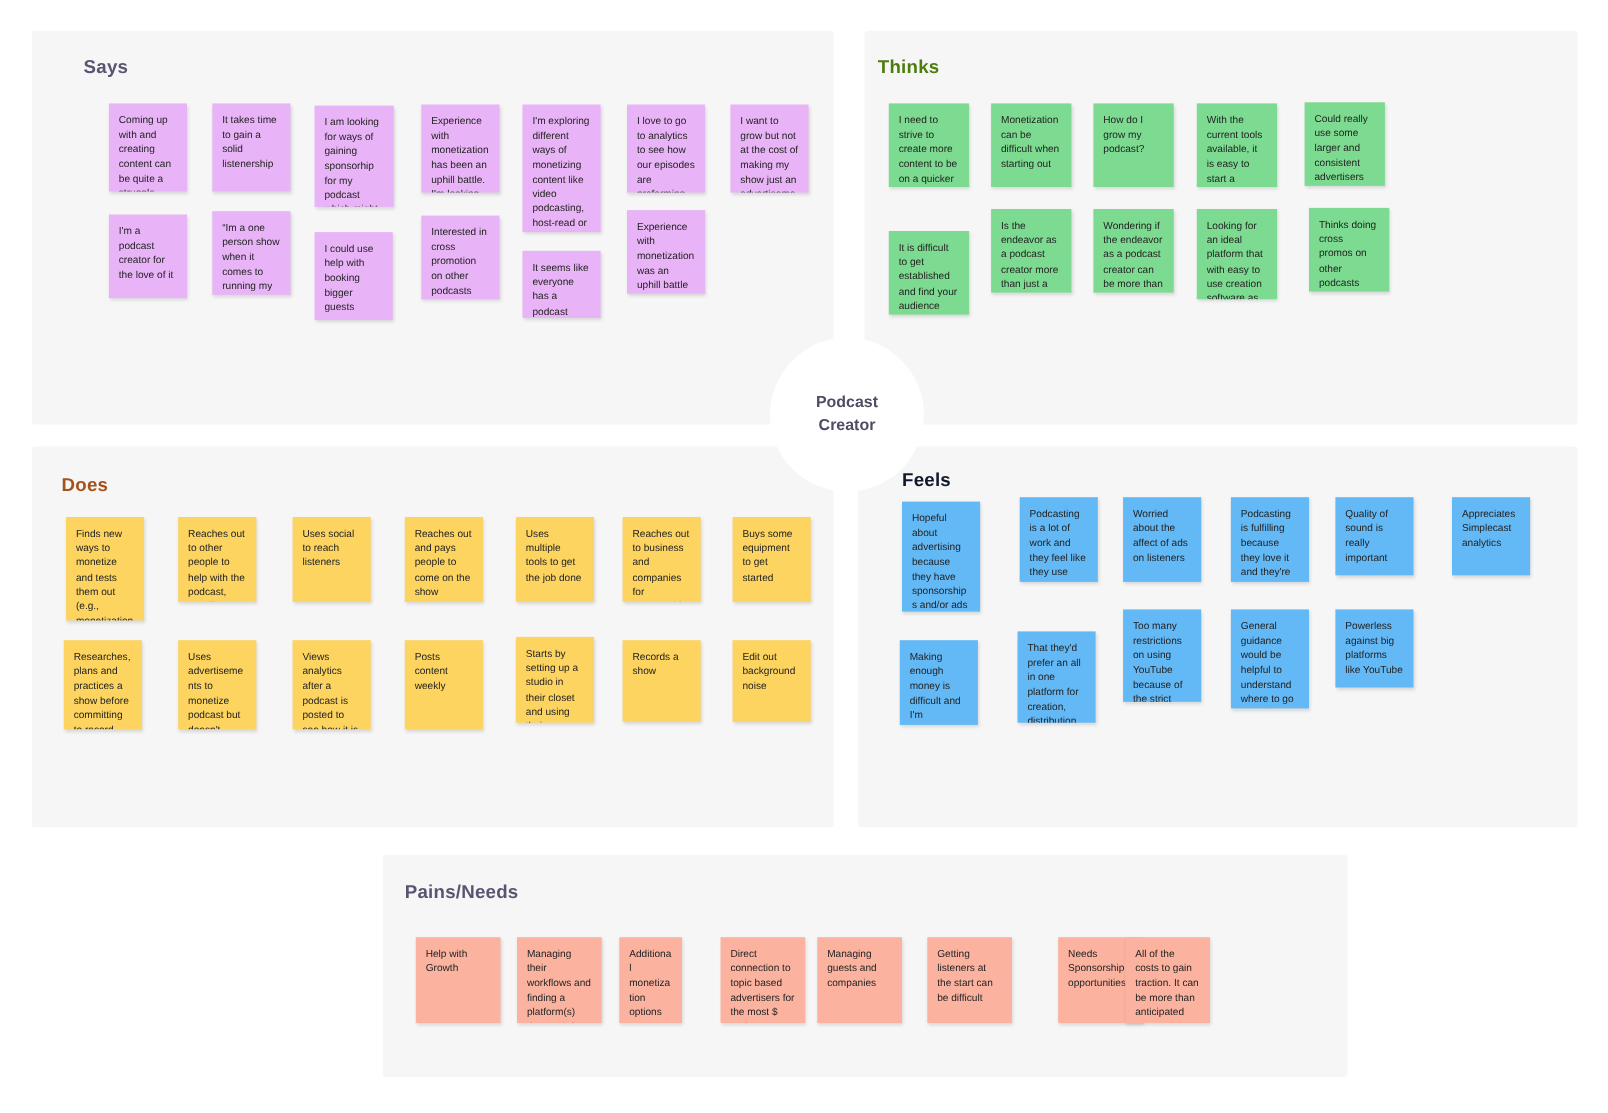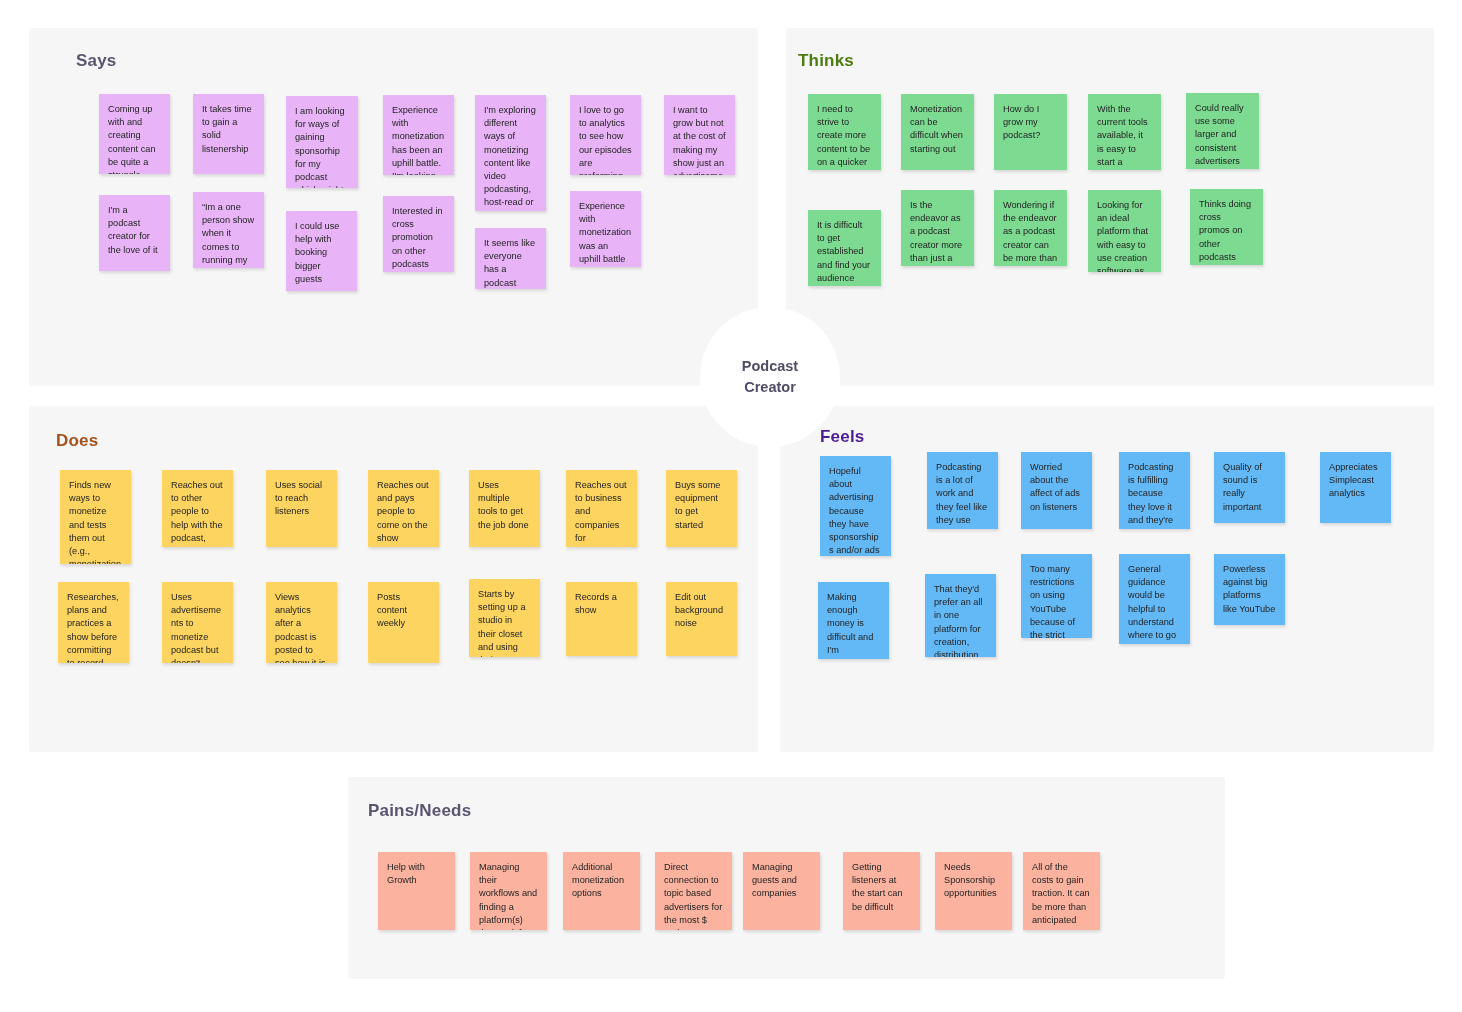--- a/index.html
+++ b/index.html
@@ -29,21 +29,21 @@
   .panel-title {
     position: absolute;
     font-size: 17px;
     font-weight: 700;
     letter-spacing: 0.2px;
     white-space: nowrap;
   }
   .t-says   { color: #5b5470; }
   .t-thinks { color: #4d7c0f; }
   .t-does   { color: #a4521a; }
-  .t-feels  { color: #4c1d95; }
+  .t-feels  { color: #0f172a; }
   .t-pains  { color: #5b5470; }
 
   .note {
     position: absolute;
     box-sizing: border-box;
     padding: 9px 9px 8px 9px;
     font-size: 9.2px;
     line-height: 13.2px;
     color: #232323;
     box-shadow: 1px 2px 3px rgba(0,0,0,0.13);
@@ -150,25 +150,25 @@
   <div class="note n-blue" style="left:925px; top:574px; width:71px; height:83px;">That they'd prefer an all in one platform for creation, distribution, monetization and analytics</div>
   <div class="note n-blue" style="left:1021px; top:554px; width:71px; height:84px;">Too many restrictions on using YouTube because of the strict requirements of content</div>
   <div class="note n-blue" style="left:1119px; top:554px; width:71px; height:90px;">General guidance would be helpful to understand where to go next, how to start or even how to reach goals</div>
   <div class="note n-blue" style="left:1214px; top:554px; width:71px; height:71px;">Powerless against big platforms like YouTube</div>
 
   <div class="panel" style="left:348px; top:777px; width:877px; height:202px;"></div>
   <div class="panel-title t-pains" style="left:368px; top:801px;">Pains/Needs</div>
 
   <div class="note n-salmon" style="left:378px; top:852px; width:77px; height:78px;">Help with Growth</div>
   <div class="note n-salmon" style="left:470px; top:852px; width:77px; height:78px;">Managing their workflows and finding a platform(s) that work for them</div>
-  <div class="note n-salmon" style="left:563px; top:852px; width:77px; height:78px;">Additional monetization options</div>
+  <div class="note n-salmon" style="left:563px; top:852px; width:57px; height:78px;">Additional monetization options</div>
   <div class="note n-salmon" style="left:655px; top:852px; width:77px; height:78px;">Direct connection to topic based advertisers for the most $ and context.</div>
   <div class="note n-salmon" style="left:743px; top:852px; width:77px; height:78px;">Managing guests and companies</div>
   <div class="note n-salmon" style="left:843px; top:852px; width:77px; height:78px;">Getting listeners at the start can be difficult</div>
-  <div class="note n-salmon" style="left:935px; top:852px; width:77px; height:78px;">Needs Sponsorship opportunities</div>
+  <div class="note n-salmon" style="left:962px; top:852px; width:77px; height:78px;">Needs Sponsorship opportunities</div>
   <div class="note n-salmon" style="left:1023px; top:852px; width:77px; height:78px;">All of the costs to gain traction. It can be more than anticipated</div>
 
   <div class="center-circle">
     <div class="center-label">Podcast
 Creator</div>
   </div>
 
 </div>
 
 </body></html>

